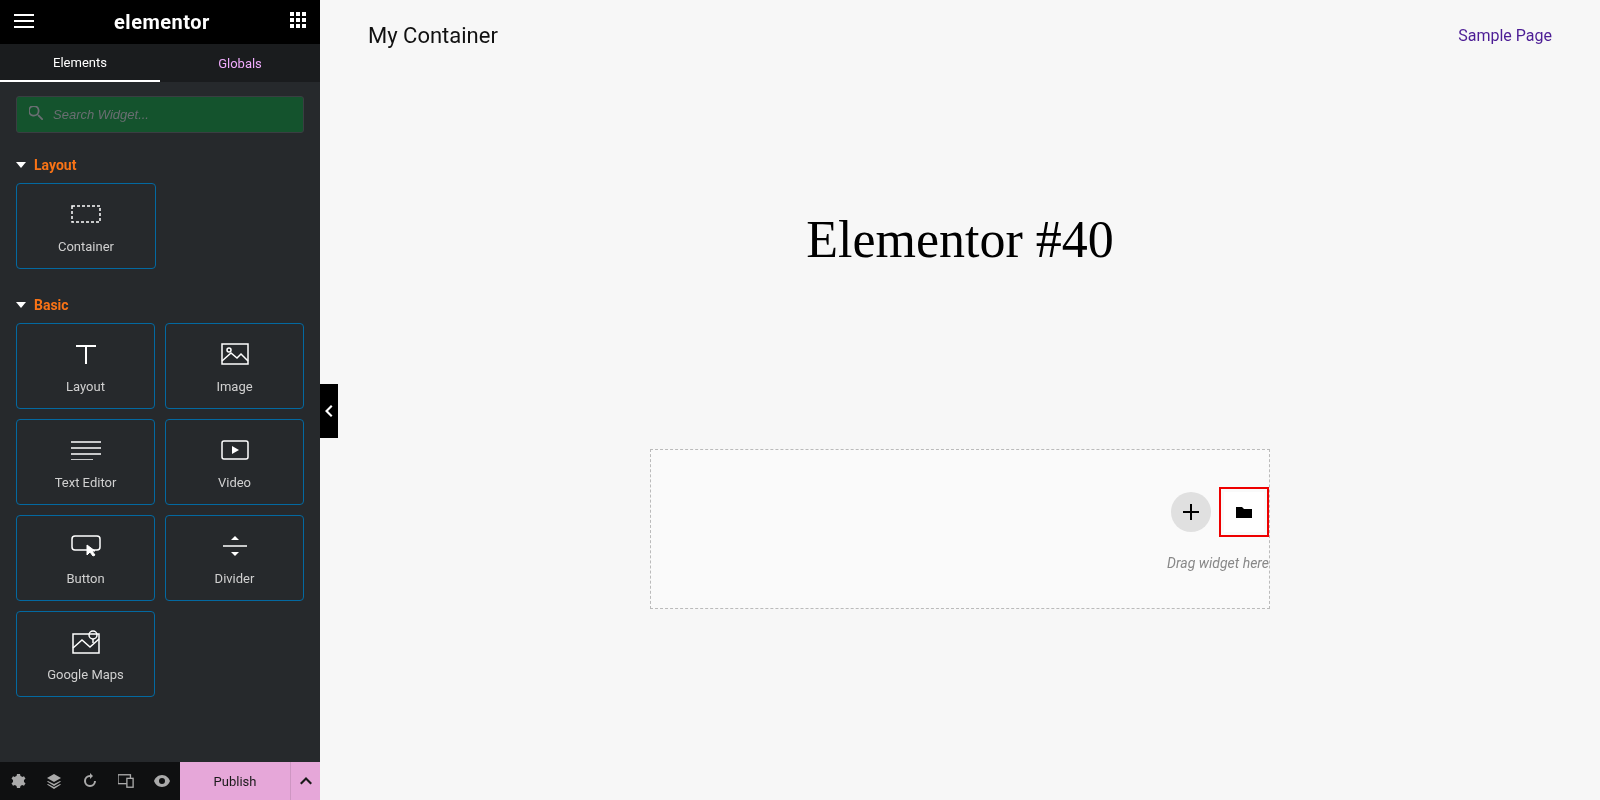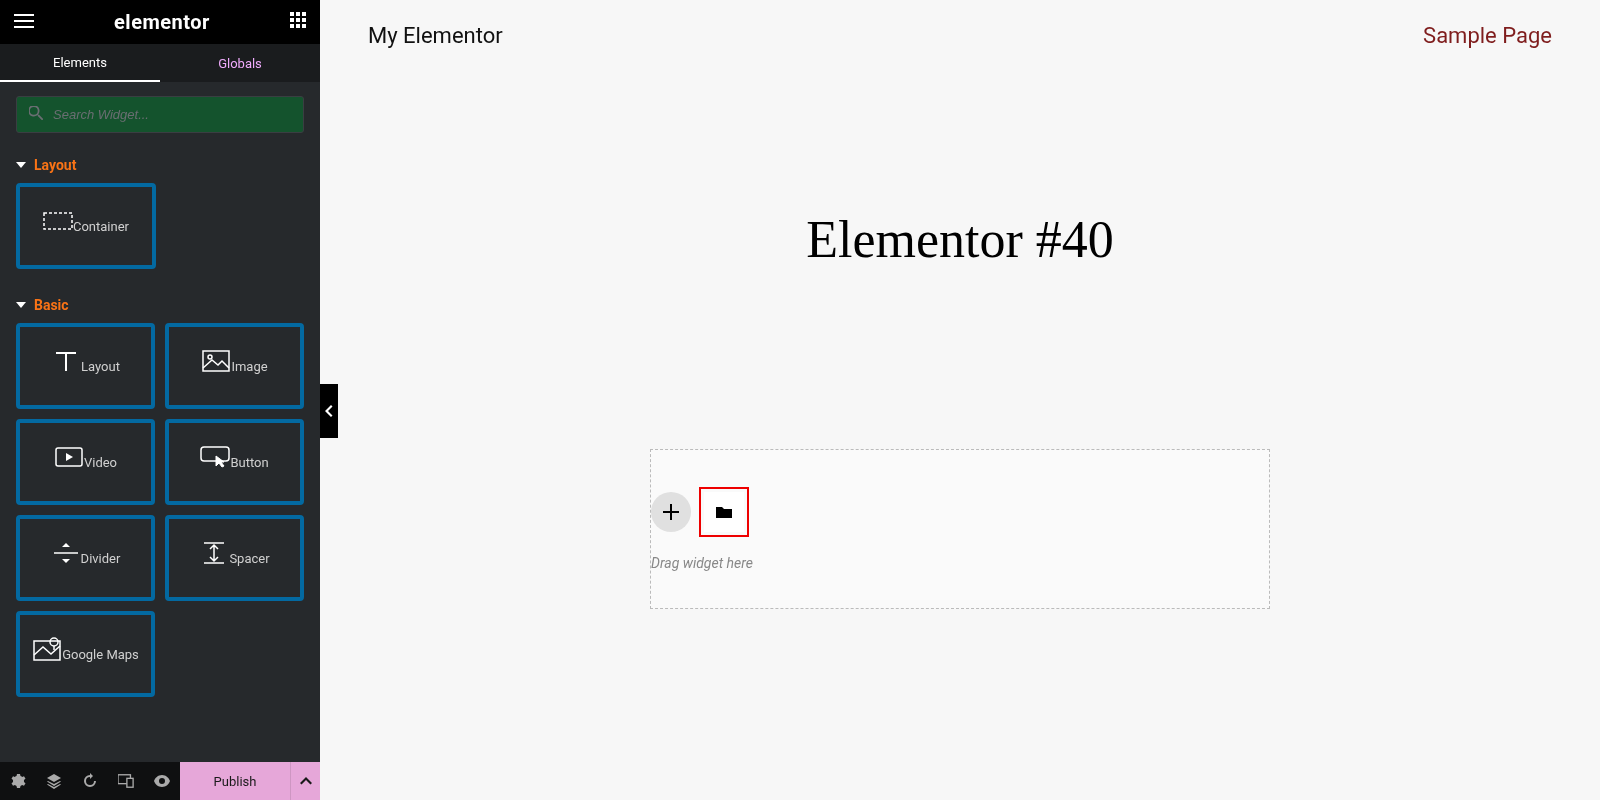--- a/index.html
+++ b/index.html
@@ -19,46 +19,46 @@
 .search-box { display: flex; align-items: center; background: #14532d; border: 1px solid #3a3e42; border-radius: 3px; padding: 8px 12px; }
 .search-box svg { fill: #6a6e72; width: 14px; height: 14px; }
 .search-box input { flex: 1; background: transparent; border: none; outline: none; color: #ccc; font-size: 13px; font-style: italic; margin-left: 10px; }
 .search-box input::placeholder { color: #6a6e72; }
 
 .section-header { display: flex; align-items: center; padding: 10px 16px; font-size: 14px; font-weight: 700; color: #f97316; cursor: pointer; }
 .section-header svg { fill: #fff; width: 10px; height: 10px; margin-right: 8px; }
 
 .widget-grid { display: grid; grid-template-columns: 1fr 1fr; gap: 10px; padding: 0 16px 18px; }
 .widget-grid.single { grid-template-columns: 140px; }
-.widget-card { height: 86px; border: 4px solid #0369a1; border-radius: 4px; display: flex; flex-direction: row; align-items: center; justify-content: center; cursor: pointer; }
+.widget-card { height: 86px; border: 1px solid #0369a1; border-radius: 4px; display: flex; flex-direction: column; align-items: center; justify-content: center; cursor: pointer; }
 .widget-card .w-icon { width: 30px; height: 30px; display: flex; align-items: center; justify-content: center; margin-bottom: 10px; }
 .widget-card .w-icon svg { fill: none; stroke: #fff; stroke-width: 1.5; }
 .widget-card .w-label { font-size: 13px; color: #d0d0d0; }
 
 .sidebar-body { flex: 1; overflow-y: auto; }
 
 .bottom-bar { height: 38px; background: #0f1011; display: flex; align-items: center; }
 .bb-icon { width: 36px; height: 38px; display: flex; align-items: center; justify-content: center; cursor: pointer; }
 .bb-icon svg { fill: #aaa; width: 16px; height: 16px; }
 .publish-btn { flex: 1; background: #e6a7d9; height: 100%; display: flex; align-items: center; justify-content: center; font-size: 13px; color: #1a1a1a; cursor: pointer; position: relative; margin-left: auto; max-width: 110px; }
 .publish-caret { width: 30px; height: 100%; display: flex; align-items: center; justify-content: center; background: #e6a7d9; border-left: 1px solid rgba(0,0,0,0.1); }
 .publish-caret svg { fill: #1a1a1a; width: 12px; height: 12px; }
 
 .collapse-handle { position: absolute; right: -18px; top: 384px; width: 18px; height: 54px; background: #000; display: flex; align-items: center; justify-content: center; cursor: pointer; }
 .collapse-handle svg { fill: #fff; width: 8px; height: 12px; }
 
 
 .canvas { flex: 1; background: #f7f7f7; display: flex; flex-direction: column; }
 .site-header { height: 70px; display: flex; align-items: center; justify-content: space-between; padding: 0 48px; }
 .site-title { font-size: 22px; color: #111; }
-.site-link { font-size: 22px; color: #7f1d1d; }
+.site-link { font-size: 16px; color: #4c1d95; }
 
 .page-title { text-align: center; font-family: Georgia, 'Times New Roman', serif; font-size: 52px; font-weight: 400; color: #000; margin-top: 140px; }
 
-.drop-zone { width: 620px; height: 160px; margin: 180px auto 0; border: 1px dashed #bbb; background: #fafafa; display: flex; flex-direction: column; align-items: flex-start; justify-content: center; }
+.drop-zone { width: 620px; height: 160px; margin: 180px auto 0; border: 1px dashed #bbb; background: #fafafa; display: flex; flex-direction: column; align-items: flex-end; justify-content: center; }
 .dz-actions { display: flex; gap: 8px; align-items: center; }
 .dz-btn { width: 40px; height: 40px; border-radius: 50%; display: flex; align-items: center; justify-content: center; cursor: pointer; }
 .dz-btn.plus { background: #e0e0e0; }
 .dz-btn.folder-wrap { border: 2px solid #e00; border-radius: 0; width: 50px; height: 50px; background: transparent;}
 .dz-btn.folder-wrap .folder-inner { width: 40px; height: 40px; background: #fff; display:flex; align-items:center; justify-content:center;}
 .dz-btn svg.plus-svg { stroke: #000; stroke-width: 2; fill: none; width: 18px; height: 18px; }
 .dz-btn svg.folder-svg { fill: #000; width: 18px; height: 16px; }
 .dz-text { margin-top: 18px; font-size: 14px; font-style: italic; color: #888; }
 </style>
 </head>
@@ -143,20 +143,31 @@
           <svg width="28" height="22" viewBox="0 0 28 22">
               <rect x="1" y="1" width="26" height="20"></rect>
               <circle cx="8" cy="7" r="2"></circle>
               <path d="M1 18 L10 10 L16 15 L20 11 L27 18"></path>
             </svg>
         </span>
         <span class="w-label">Image</span>
       </div>
       <div class="widget-card">
         <span class="w-icon">
+          <svg width="30" height="20" viewBox="0 0 30 20">
+              <line x1="0" y1="2" x2="30" y2="2"></line>
+              <line x1="0" y1="8" x2="30" y2="8"></line>
+              <line x1="0" y1="14" x2="30" y2="14"></line>
+              <line x1="0" y1="20" x2="22" y2="20"></line>
+            </svg>
+        </span>
+        <span class="w-label">Text Editor</span>
+      </div>
+      <div class="widget-card">
+        <span class="w-icon">
           <svg width="28" height="20" viewBox="0 0 28 20">
               <rect x="1" y="1" width="26" height="18" rx="2"></rect>
               <path d="M11 6 L18 10 L11 14 Z" fill="#fff" stroke="none"></path>
             </svg>
         </span>
         <span class="w-label">Video</span>
       </div>
       <div class="widget-card">
         <span class="w-icon">
           <svg width="30" height="22" viewBox="0 0 30 22">
@@ -168,30 +179,20 @@
       </div>
       <div class="widget-card">
         <span class="w-icon">
           <svg width="28" height="22" viewBox="0 0 28 22">
               <path d="M14 1 L10 5 L18 5 Z" fill="#fff" stroke="none"></path>
               <line x1="2" y1="11" x2="26" y2="11"></line>
               <path d="M14 21 L10 17 L18 17 Z" fill="#fff" stroke="none"></path>
             </svg>
         </span>
         <span class="w-label">Divider</span>
-      </div>
-      <div class="widget-card">
-        <span class="w-icon">
-          <svg width="28" height="24" viewBox="0 0 28 24">
-              <line x1="4" y1="2" x2="24" y2="2"></line>
-              <path d="M14 4 L14 20 M10 8 L14 4 L18 8 M10 16 L14 20 L18 16"></path>
-              <line x1="4" y1="22" x2="24" y2="22"></line>
-            </svg>
-        </span>
-        <span class="w-label">Spacer</span>
       </div>
       <div class="widget-card">
         <span class="w-icon">
           <svg width="28" height="24" viewBox="0 0 28 24">
               <rect x="1" y="4" width="26" height="19"></rect>
               <path d="M1 18 L10 10 L18 17 L27 9"></path>
               <circle cx="21" cy="5" r="4"></circle>
               <path d="M21 9 L21 13"></path>
             </svg>
         </span>
@@ -239,21 +240,21 @@
 
   <div class="collapse-handle">
     <svg viewBox="0 0 8 12">
         <path d="M6 0 L0 6 L6 12 L7.5 10.5 L3 6 L7.5 1.5 Z"></path>
       </svg>
   </div>
 </div>
 
 <div class="canvas">
   <div class="site-header">
-    <div class="site-title">My Elementor</div>
+    <div class="site-title">My Container</div>
     <div class="site-link">Sample Page</div>
   </div>
 
   <h1 class="page-title">Elementor #40</h1>
 
   <div class="drop-zone">
     <div class="dz-actions">
       <div class="dz-btn plus">
         <svg class="plus-svg" viewBox="0 0 18 18">
             <line x1="9" y1="1" x2="9" y2="17"></line>

